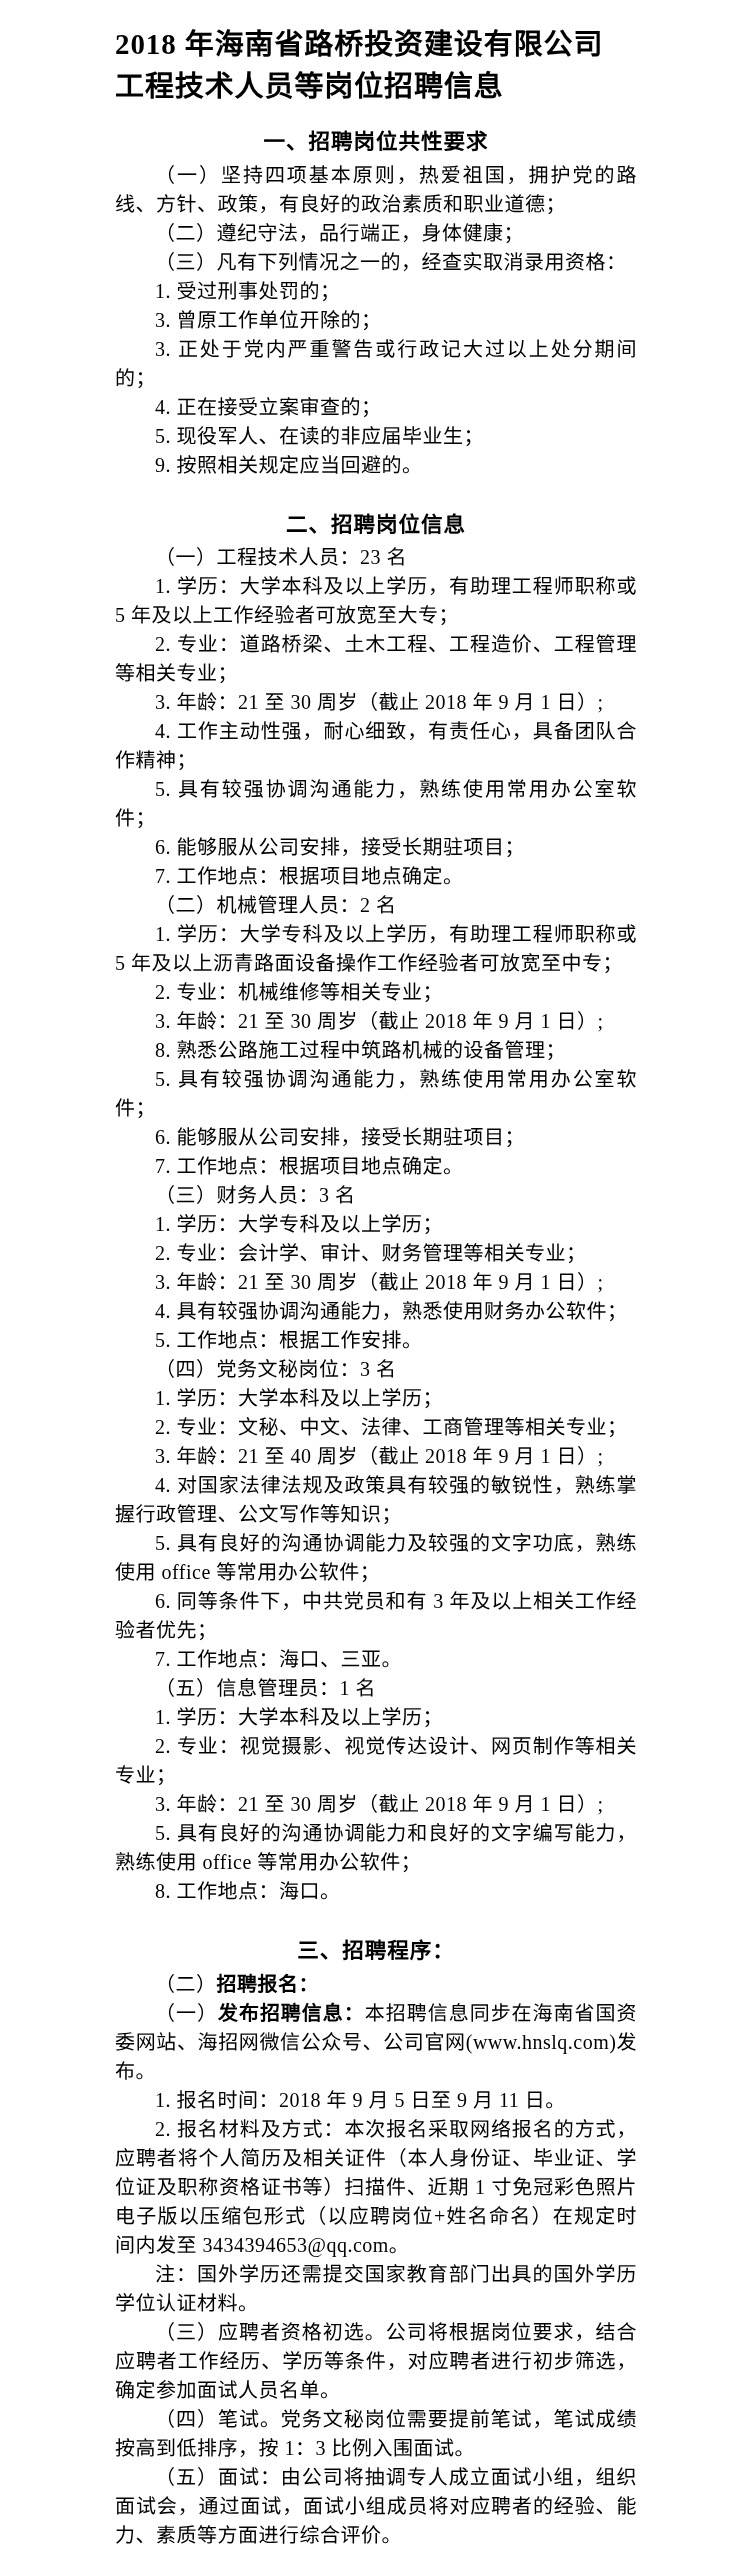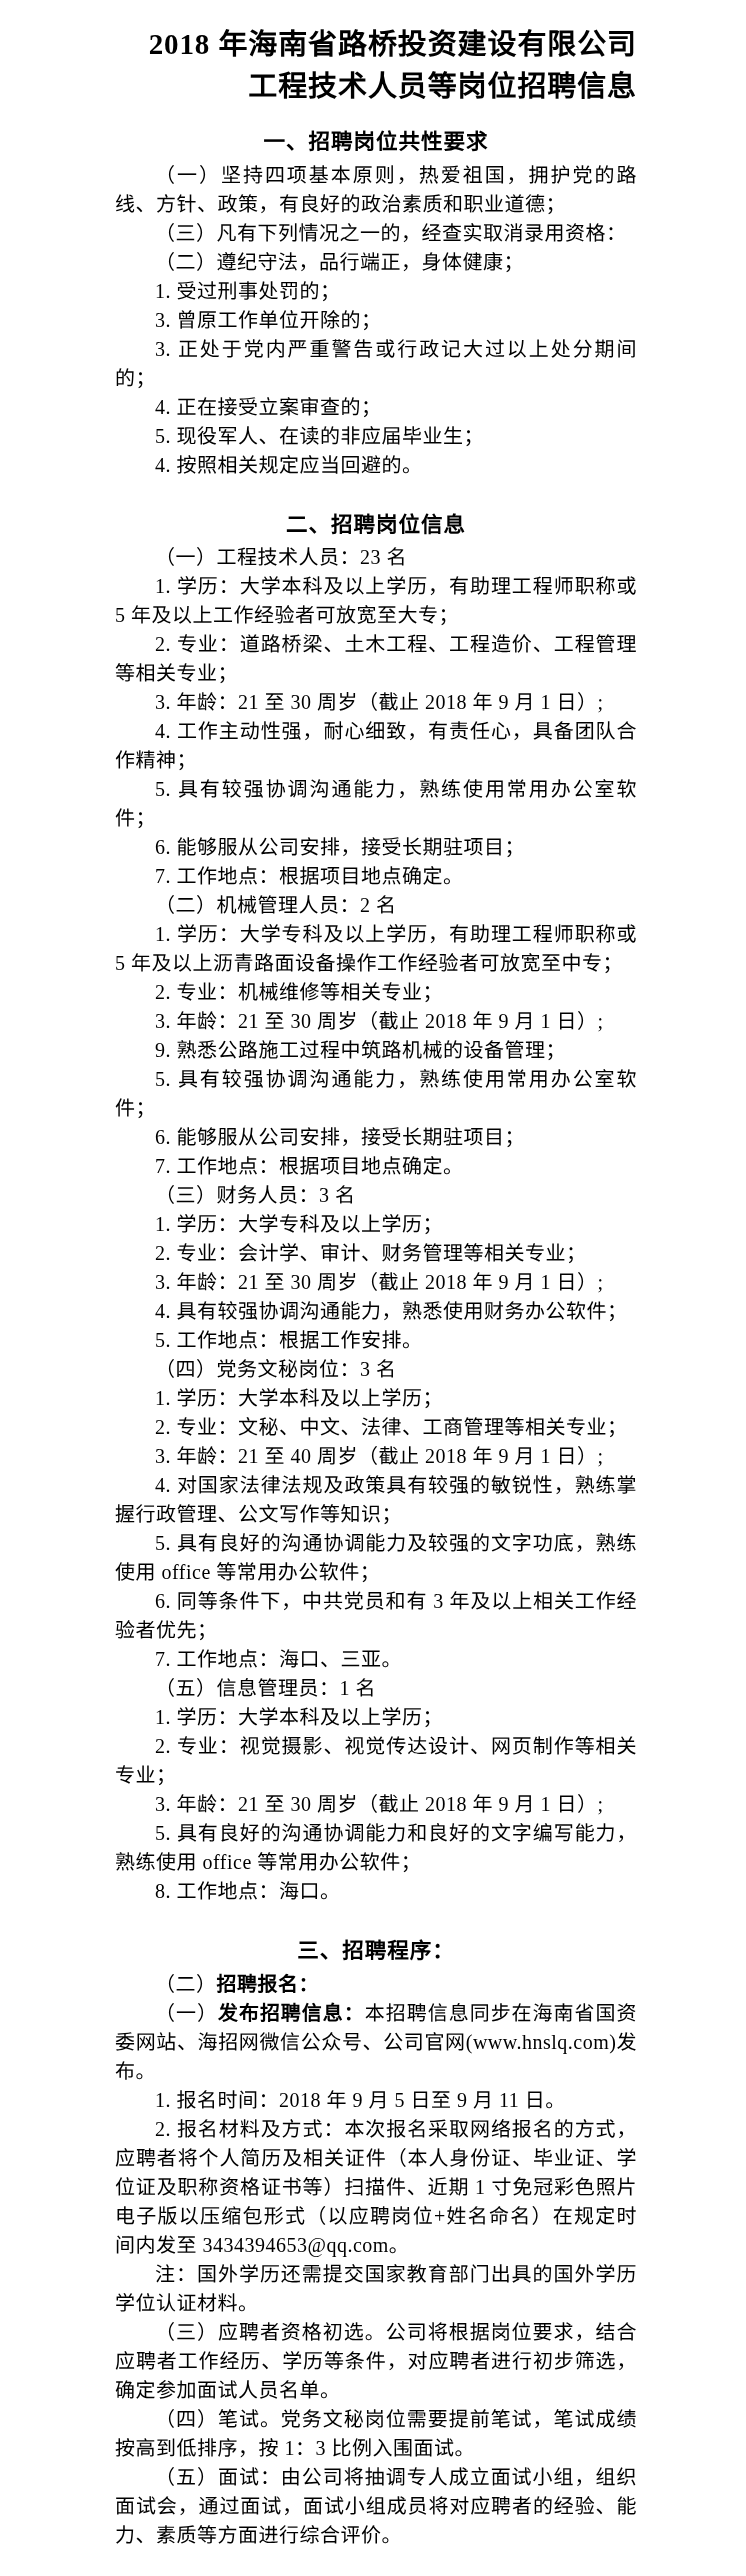--- a/index.html
+++ b/index.html
@@ -19,21 +19,21 @@
     font-size: 20px;
     line-height: 29px;
     text-align: justify;
     letter-spacing: 0.5px;
   }
   .doc-title {
     margin: 3.8px 0 0 0;
     font-size: 29px;
     line-height: 42px;
     font-weight: 700;
-    text-align: right;
+    text-align: left;
     letter-spacing: 0.9px;
     font-family: "Liberation Serif", "DejaVu Serif", serif;
   }
   .doc-title .title-line { display: block; }
   .section-heading {
     font-family: "Liberation Sans", "DejaVu Sans", sans-serif;
     font-size: 21.6px;
     line-height: 31px;
     font-weight: 700;
     margin: 29px 0 3.8px 0;
@@ -54,44 +54,44 @@
 
 <div class="page">
   <h1 class="doc-title">
     <span class="title-line">2018 年海南省路桥投资建设有限公司</span>
     <span class="title-line">工程技术人员等岗位招聘信息</span>
   </h1>
   <div id="doc-body">
       <section class="section">
         <h2 class="section-heading">一、招聘岗位共性要求</h2>
         <p class="para"><span class="run">（一）坚持四项基本原则，热爱祖国，拥护党的路线、方针、政策，有良好的政治素质和职业道德；</span></p>
+        <p class="para"><span class="run">（二）遵纪守法，品行端正，身体健康；</span></p>
         <p class="para"><span class="run">（三）凡有下列情况之一的，经查实取消录用资格：</span></p>
-        <p class="para"><span class="run">（二）遵纪守法，品行端正，身体健康；</span></p>
         <p class="para"><span class="run">1. 受过刑事处罚的；</span></p>
         <p class="para"><span class="run">3. 曾原工作单位开除的；</span></p>
         <p class="para"><span class="run">3. 正处于党内严重警告或行政记大过以上处分期间的；</span></p>
         <p class="para"><span class="run">4. 正在接受立案审查的；</span></p>
         <p class="para"><span class="run">5. 现役军人、在读的非应届毕业生；</span></p>
-        <p class="para"><span class="run">4. 按照相关规定应当回避的。</span></p>
+        <p class="para"><span class="run">9. 按照相关规定应当回避的。</span></p>
       </section>
       <section class="section">
         <h2 class="section-heading">二、招聘岗位信息</h2>
         <p class="para"><span class="run">（一）工程技术人员：23 名</span></p>
         <p class="para"><span class="run">1. 学历：大学本科及以上学历，有助理工程师职称或 5 年及以上工作经验者可放宽至大专；</span></p>
         <p class="para"><span class="run">2. 专业：道路桥梁、土木工程、工程造价、工程管理等相关专业；</span></p>
         <p class="para"><span class="run">3. 年龄：21 至 30 周岁（截止 2018 年 9 月 1 日）;</span></p>
         <p class="para"><span class="run">4. 工作主动性强，耐心细致，有责任心，具备团队合作精神；</span></p>
         <p class="para"><span class="run">5. 具有较强协调沟通能力，熟练使用常用办公室软件；</span></p>
         <p class="para"><span class="run">6. 能够服从公司安排，接受长期驻项目；</span></p>
         <p class="para"><span class="run">7. 工作地点：根据项目地点确定。</span></p>
         <p class="para"><span class="run">（二）机械管理人员：2 名</span></p>
         <p class="para"><span class="run">1. 学历：大学专科及以上学历，有助理工程师职称或 5 年及以上沥青路面设备操作工作经验者可放宽至中专；</span></p>
         <p class="para"><span class="run">2. 专业：机械维修等相关专业；</span></p>
         <p class="para"><span class="run">3. 年龄：21 至 30 周岁（截止 2018 年 9 月 1 日）;</span></p>
-        <p class="para"><span class="run">9. 熟悉公路施工过程中筑路机械的设备管理；</span></p>
+        <p class="para"><span class="run">8. 熟悉公路施工过程中筑路机械的设备管理；</span></p>
         <p class="para"><span class="run">5. 具有较强协调沟通能力，熟练使用常用办公室软件；</span></p>
         <p class="para"><span class="run">6. 能够服从公司安排，接受长期驻项目；</span></p>
         <p class="para"><span class="run">7. 工作地点：根据项目地点确定。</span></p>
         <p class="para"><span class="run">（三）财务人员：3 名</span></p>
         <p class="para"><span class="run">1. 学历：大学专科及以上学历；</span></p>
         <p class="para"><span class="run">2. 专业：会计学、审计、财务管理等相关专业；</span></p>
         <p class="para"><span class="run">3. 年龄：21 至 30 周岁（截止 2018 年 9 月 1 日）;</span></p>
         <p class="para"><span class="run">4. 具有较强协调沟通能力，熟悉使用财务办公软件；</span></p>
         <p class="para"><span class="run">5. 工作地点：根据工作安排。</span></p>
         <p class="para"><span class="run">（四）党务文秘岗位：3 名</span></p>

